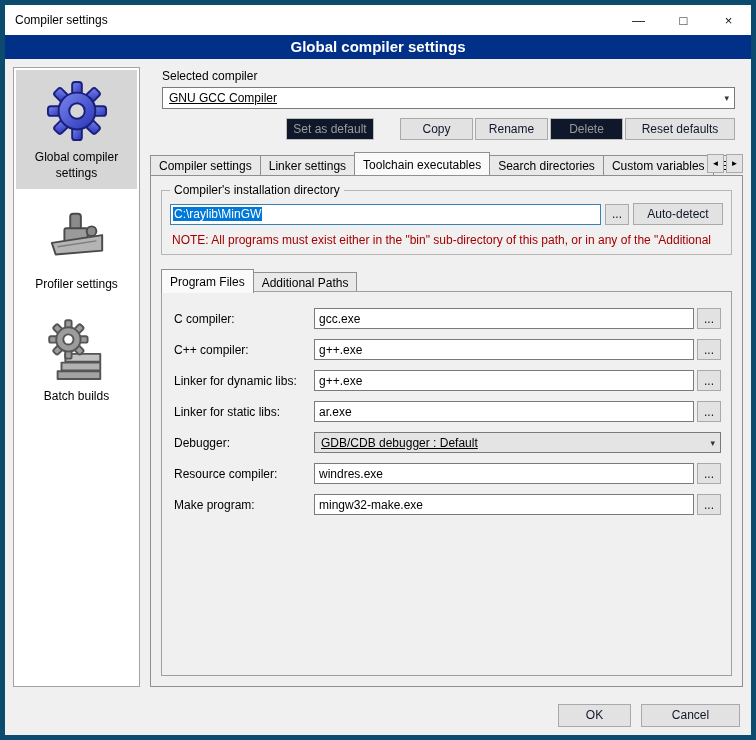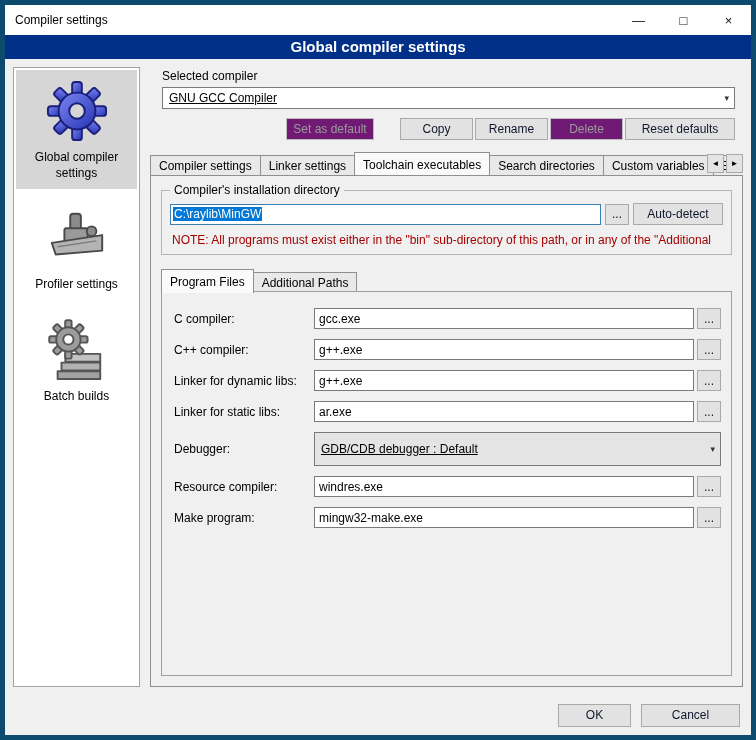--- a/index.html
+++ b/index.html
@@ -25,21 +25,21 @@
   .side-label{font-size:12px;line-height:1.3;display:inline-block;}
 
   .main{flex:1;display:flex;flex-direction:column;min-width:0;}
   .sc-label{margin:2px 0 0 12px;}
   .combo{height:22px;border:1px solid #7a7a7a;background:#fff;display:flex;align-items:center;padding:0 5px 0 6px;}
   .combo .val{flex:1;overflow:hidden;white-space:nowrap;text-decoration:underline;}
   .combo .arrow{font-size:9px;color:#333;padding-left:4px;}
   .compiler-combo{margin:4px 8px 0 12px;}
 
   .btn{height:22px;background:#e2e2e2;border:1px solid #a9a9a9;font-family:inherit;font-size:12px;color:#0f172a;padding:0 6px;}
-  .btn[disabled]{color:#9b9b9b;background:#701a75;border-color:#bdbdbd;}
+  .btn[disabled]{color:#9b9b9b;background:#0f172a;border-color:#bdbdbd;}
   .btn-row{display:flex;margin:9px 8px 0 12px;}
   .b-setdef{margin-left:124px;width:88px;}
   .b-copy{margin-left:26px;width:73px;}
   .b-rename{margin-left:2px;width:73px;}
   .b-delete{margin-left:2px;width:73px;}
   .b-reset{margin-left:auto;width:110px;}
 
   
   .tabstrip{position:relative;margin-top:12px;height:23px;flex:0 0 auto;}
   .tabs{display:flex;align-items:flex-end;height:23px;overflow:hidden;padding-right:40px;}
@@ -59,21 +59,21 @@
   .autodetect{width:90px;height:22px;}
   .note{color:var(--note-red,#a40000);margin:8px 0 3px 2px;white-space:nowrap;overflow:hidden;}
 
   .subtabstrip{display:flex;align-items:flex-end;height:23px;margin-top:14px;flex:0 0 auto;}
   .subpanel{flex:1;border:1px solid #9f9f9f;margin-top:-1px;background:#f0f0f0;padding:16px 10px 10px 12px;min-height:0;}
 
   .row{display:flex;align-items:center;margin-bottom:10px;}
   .row-label{width:140px;flex:0 0 140px;}
   .text-input{flex:1;height:21px;border:1px solid #7a7a7a;background:#fff;padding:0 4px;font-family:inherit;font-size:12px;}
   .row .browse{margin-left:3px;flex:0 0 24px;}
-  .combo.gray{flex:1;background:#e4e4e4;height:34px;}
+  .combo.gray{flex:1;background:#e4e4e4;height:21px;}
 
   
   .footer{height:40px;flex:0 0 auto;display:flex;align-items:center;justify-content:flex-end;gap:10px;padding:0 11px;}
   .footer .btn{height:23px;}
   .b-ok{width:73px;}
   .b-cancel{width:99px;}
 </style>
 </head>
 <body>
 

